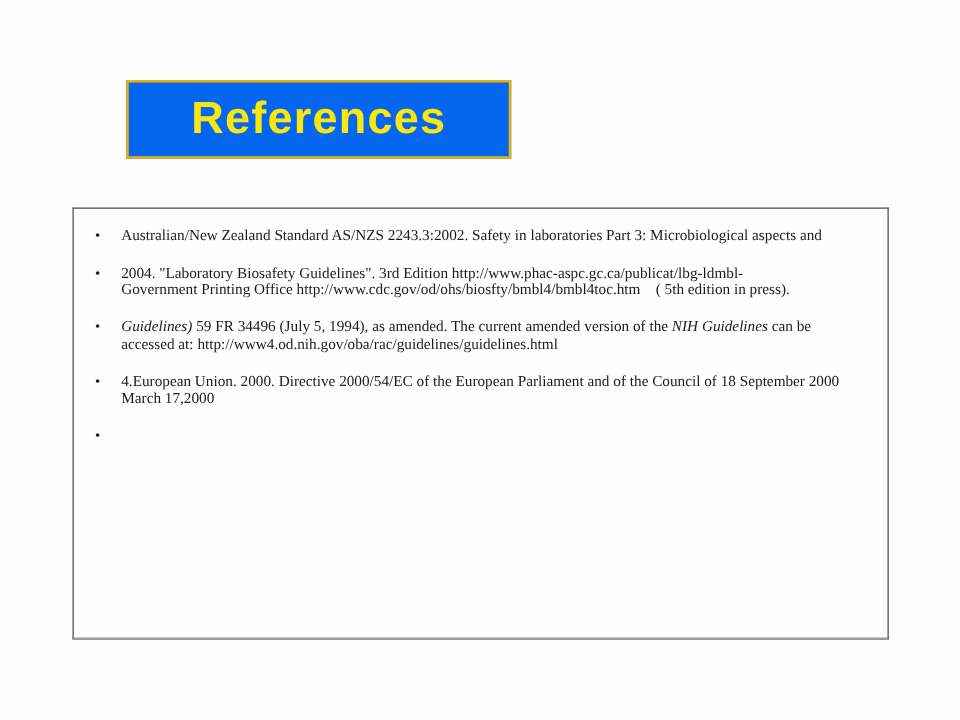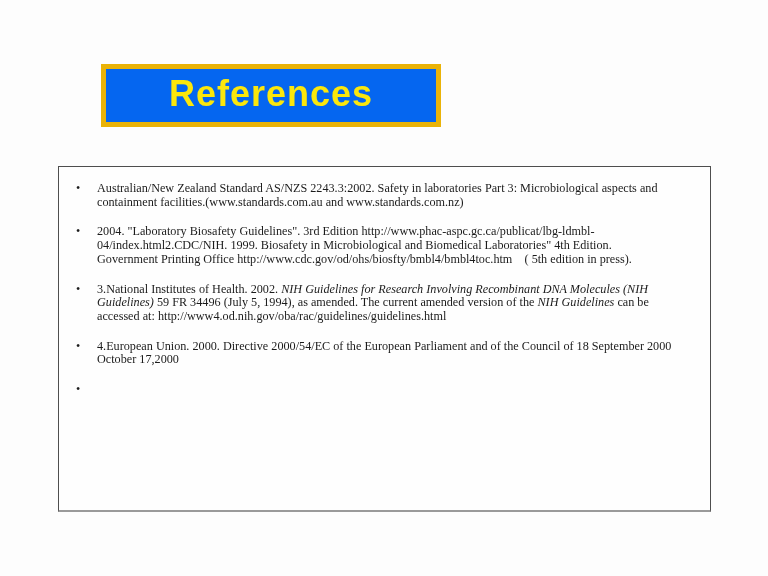--- a/index.html
+++ b/index.html
@@ -13,24 +13,24 @@
   .slide {
     position: relative;
     width: 768px;
     height: 576px;
     background: #fdfdfd;
   }
   .title-bar {
     position: absolute;
     left: 101px;
     top: 64px;
-    width: 340px;
+    width: 308px;
     height: 63px;
     box-sizing: border-box;
-    border: 5px solid #eab308;
+    border: 2px solid #eab308;
     display: flex;
     align-items: center;
     justify-content: center;
   }
   .title-text {
     font-family: "Liberation Sans", sans-serif;
     font-weight: bold;
     font-size: 36px;
     letter-spacing: 1px;
     line-height: 1;
@@ -82,38 +82,35 @@
 
   <div class="title-bar" style="background: rgb(5, 102, 240);">
     <span class="title-text" style="color: rgb(251, 231, 12);">References</span>
   </div>
 
   <div class="content-box">
     <ul class="ref-list">
         <li class="ref-item">
           <span class="bullet">•</span>
           <div class="ref-line"><span>Australian/New Zealand Standard AS/NZS 2243.3:2002. Safety in laboratories Part 3: Microbiological aspects and</span></div>
-          <div class="ref-line"><span>containment facilities.(www.standards.com.au and www.standards.com.nz)</span></div>
         </li>
         <li class="ref-item">
           <span class="bullet">•</span>
           <div class="ref-line"><span>2004. "Laboratory Biosafety Guidelines". 3rd Edition http://www.phac-aspc.gc.ca/publicat/lbg-ldmbl-</span></div>
-          <div class="ref-line"><span>04/index.html2.CDC/NIH. 1999. Biosafety in Microbiological and Biomedical Laboratories" 4th Edition.</span></div>
           <div class="ref-line"><span>Government Printing Office http://www.cdc.gov/od/ohs/biosfty/bmbl4/bmbl4toc.htm    ( 5th edition in press).</span></div>
         </li>
         <li class="ref-item">
           <span class="bullet">•</span>
-          <div class="ref-line"><span>3.National Institutes of Health. 2002. </span><span class="it">NIH Guidelines for Research Involving Recombinant DNA Molecules (NIH</span></div>
           <div class="ref-line"><span class="it">Guidelines)</span><span> 59 FR 34496 (July 5, 1994), as amended. The current amended version of the </span><span class="it">NIH Guidelines</span><span> can be</span></div>
           <div class="ref-line"><span>accessed at: http://www4.od.nih.gov/oba/rac/guidelines/guidelines.html</span></div>
         </li>
         <li class="ref-item">
           <span class="bullet">•</span>
           <div class="ref-line"><span>4.European Union. 2000. Directive 2000/54/EC of the European Parliament and of the Council of 18 September 2000</span></div>
-          <div class="ref-line"><span>October 17,2000</span></div>
+          <div class="ref-line"><span>March 17,2000</span></div>
         </li>
         <li class="ref-item">
           <span class="bullet">•</span>
         </li>
       </ul>
   </div>
 
 </div>
 
 </body></html>

